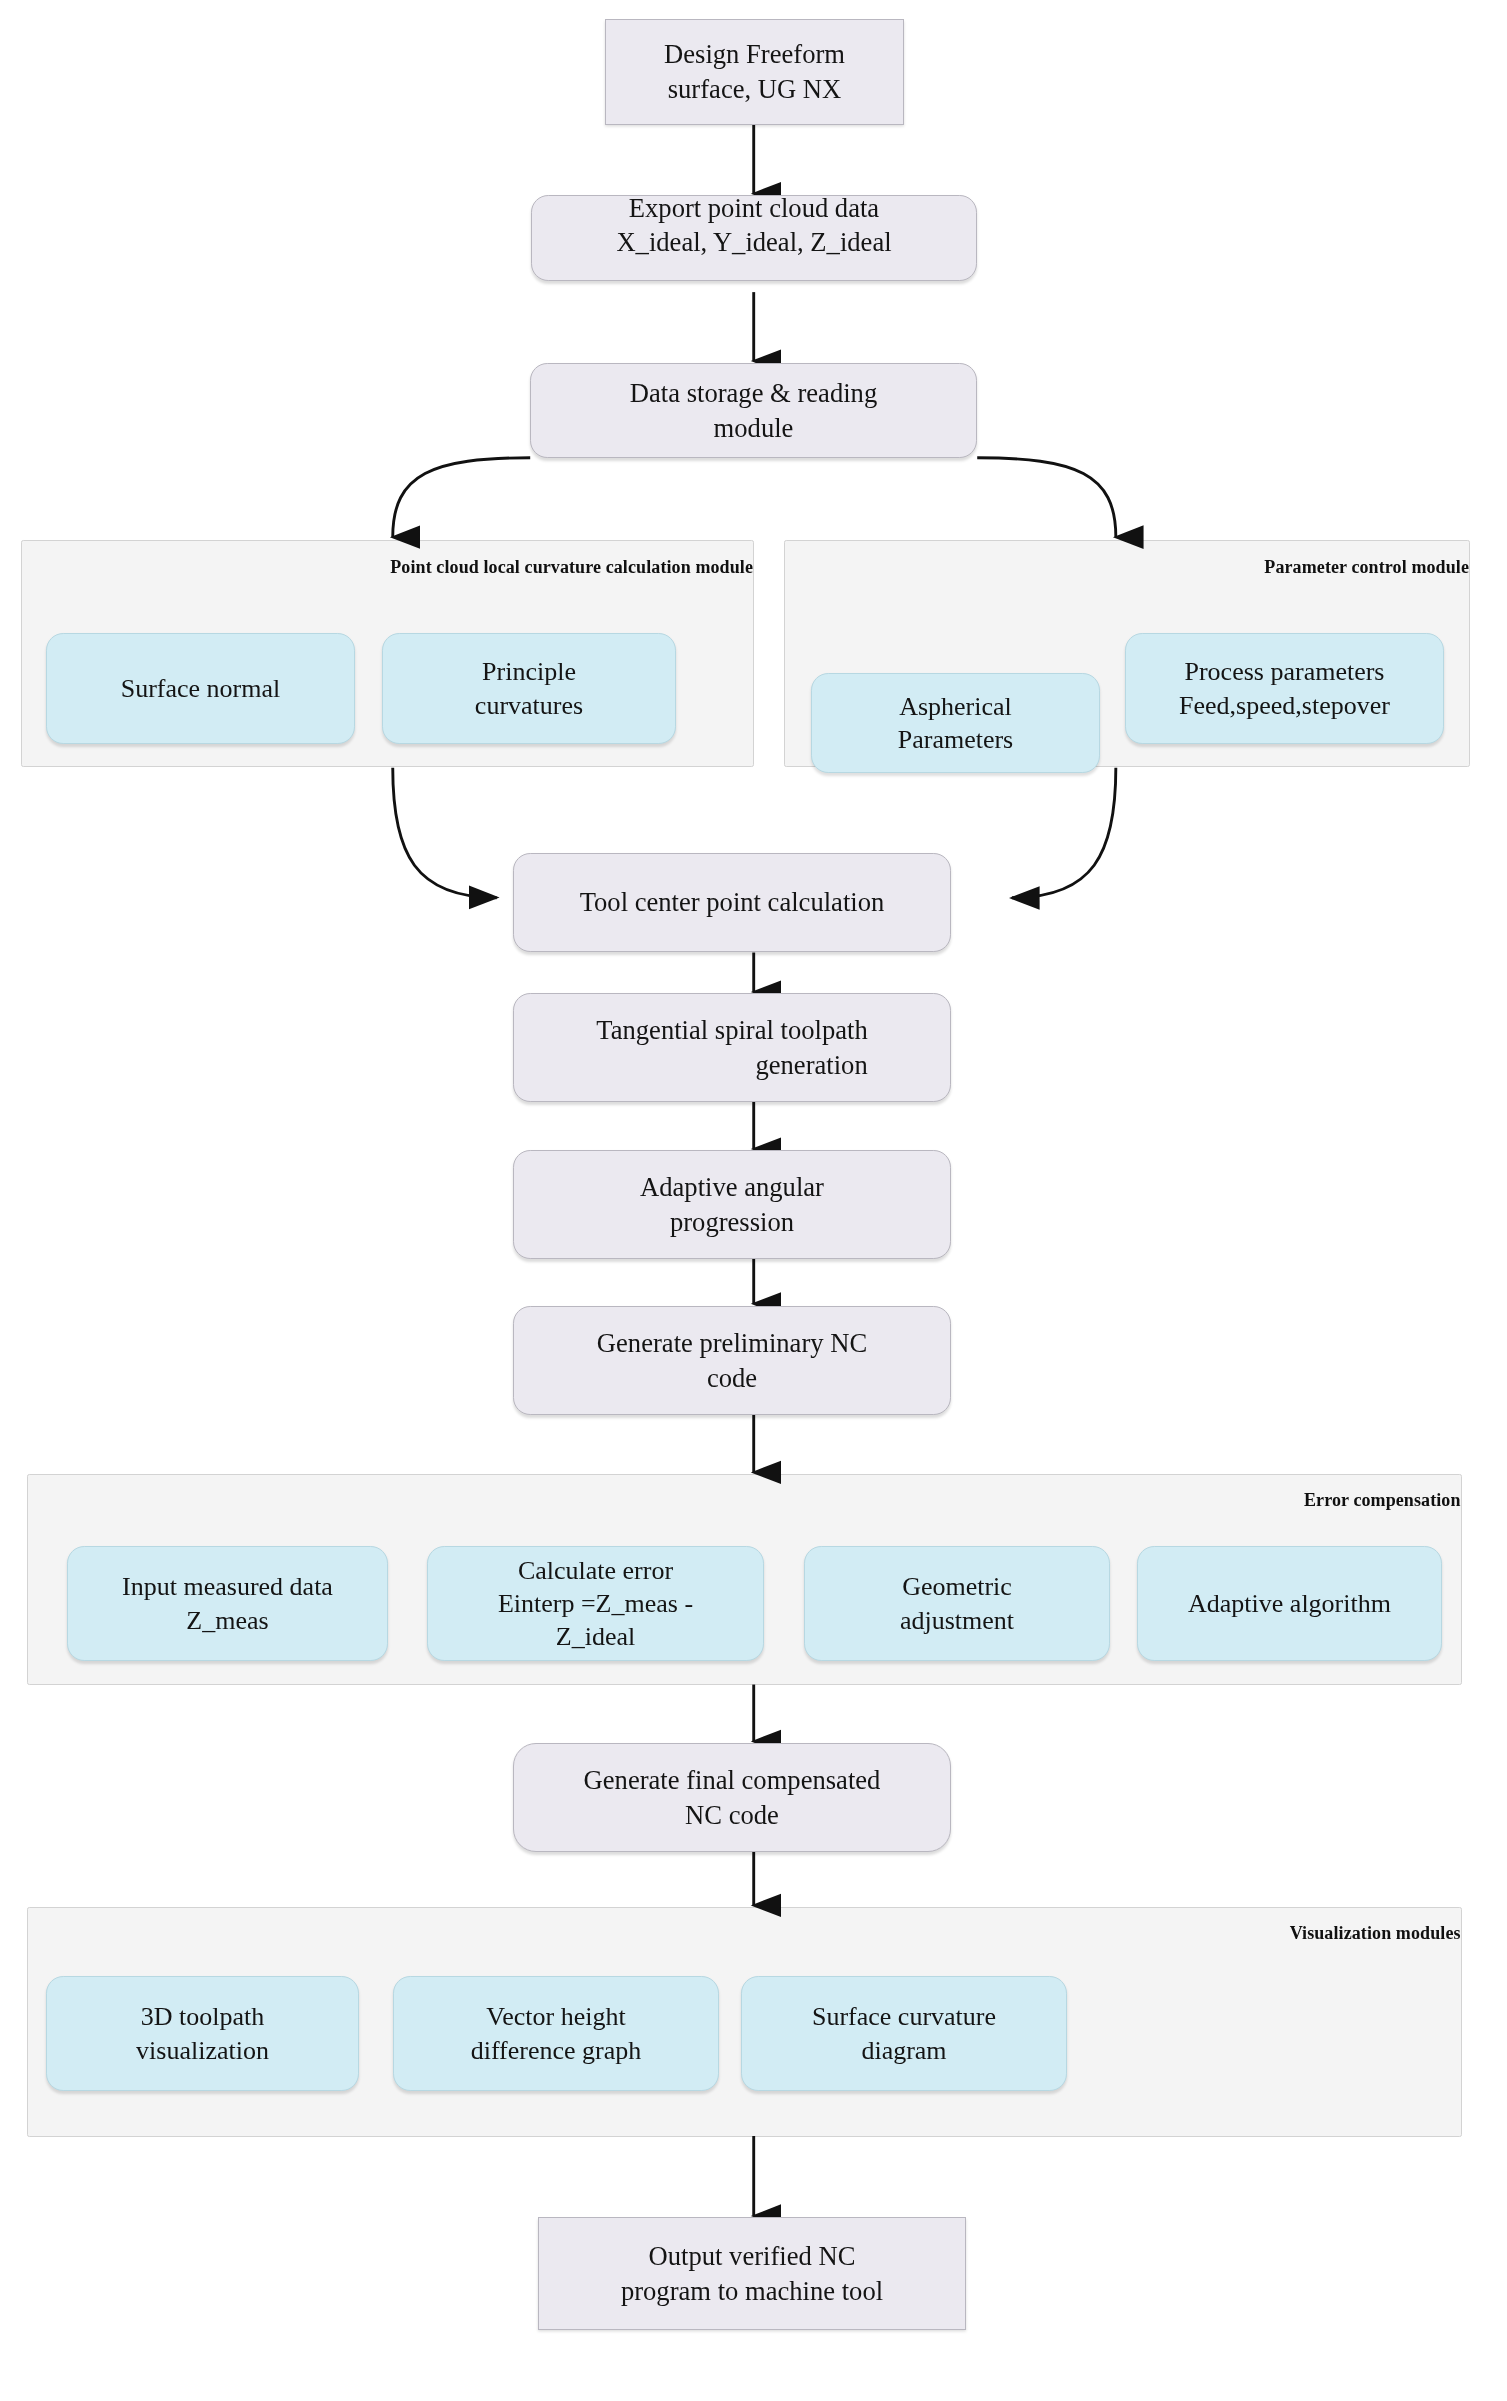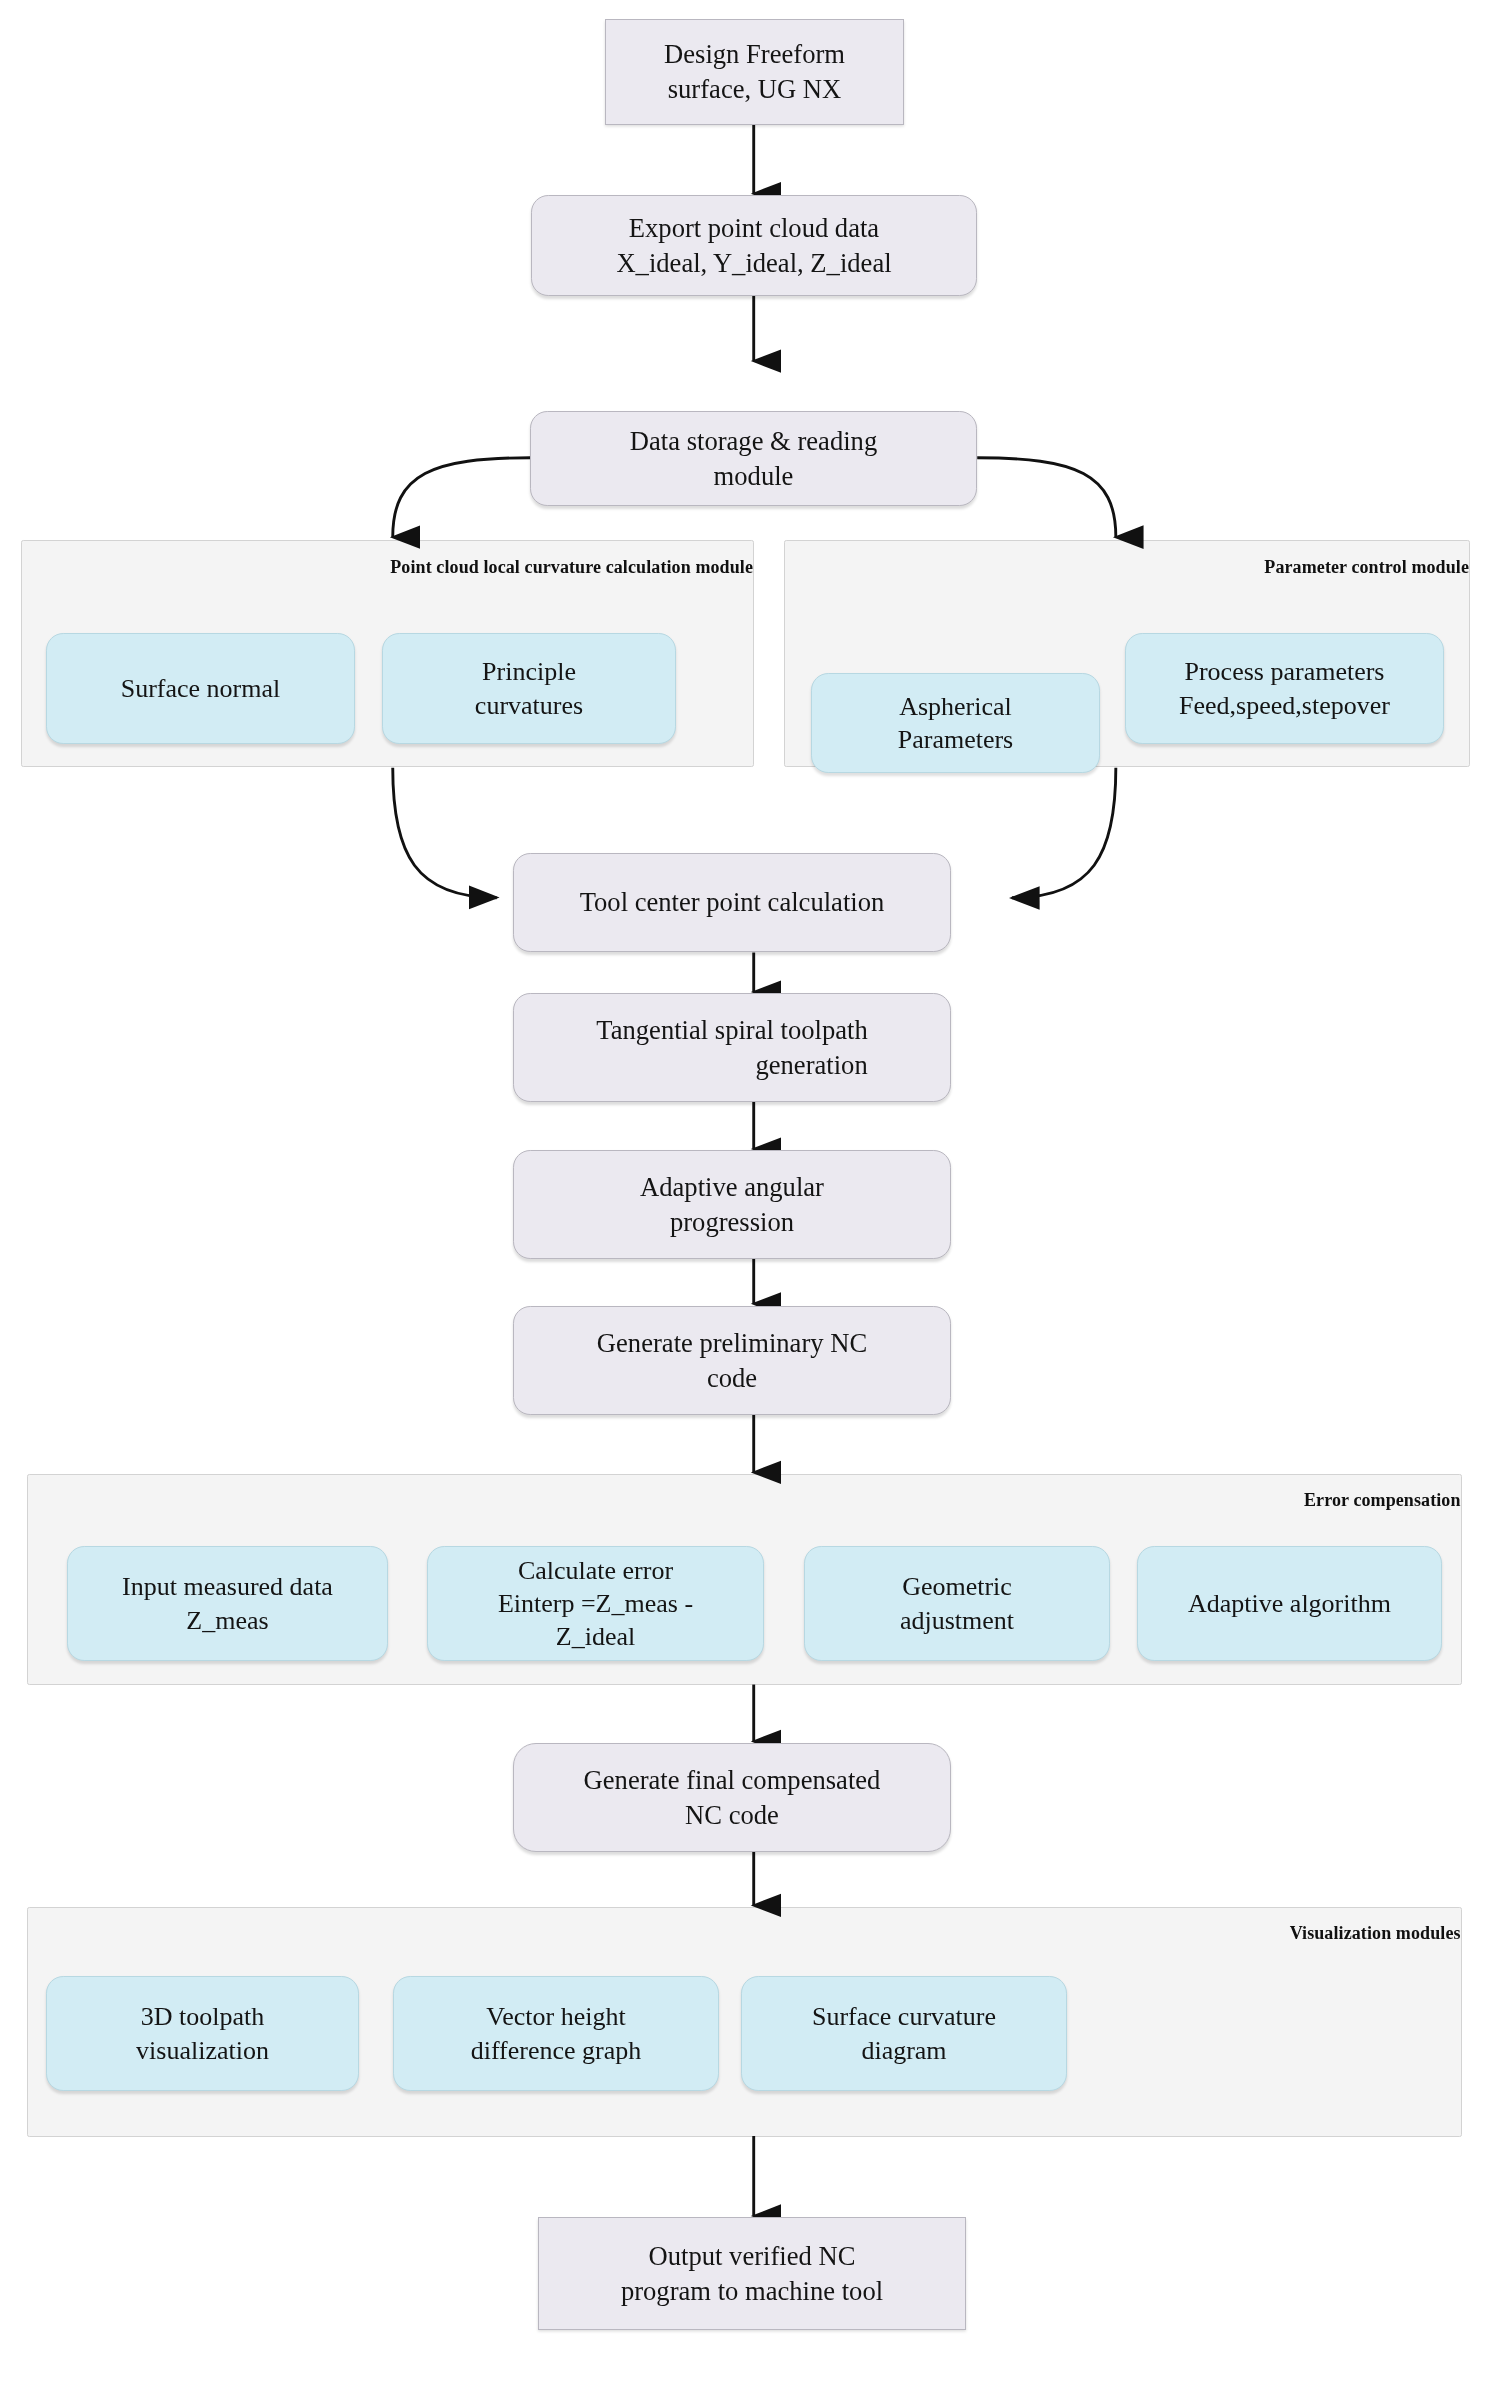--- a/index.html
+++ b/index.html
@@ -127,28 +127,28 @@
     <line x1="1305" y1="3700" x2="1305" y2="3838" stroke="#111111" stroke-width="5" marker-end="url(#ah)"></line>
   </svg>
 
   <div class="node sharp" style="left:605px; top:19px; width:299px; height:106px;">
     <div>
       <div>Design Freeform</div>
       <div>surface, UG NX</div>
     </div>
   </div>
 
-  <div class="node round" style="left:531px; top:195px; width:446px; height:101px;">
+  <div class="node round" style="left:531px; top:195px; width:446px; height:86px;align-items:flex-end;">
     <div>
       <div>Export point cloud data</div>
       <div>X_ideal, Y_ideal, Z_ideal</div>
     </div>
   </div>
 
-  <div class="node round" style="left:530px; top:363px; width:447px; height:95px;margin-top:48px;">
+  <div class="node round" style="left:530px; top:363px; width:447px; height:95px;">
     <div>
       <div>Data storage &amp; reading</div>
       <div>module</div>
     </div>
   </div>
 
   <div class="group" style="left:21px; top:540px; width:733px; height:227px;">
     <div class="group-title" style="top:16px;">Point cloud local curvature calculation module</div>
   </div>
   <div class="leaf" style="left:46px; top:633px; width:309px; height:111px;">

